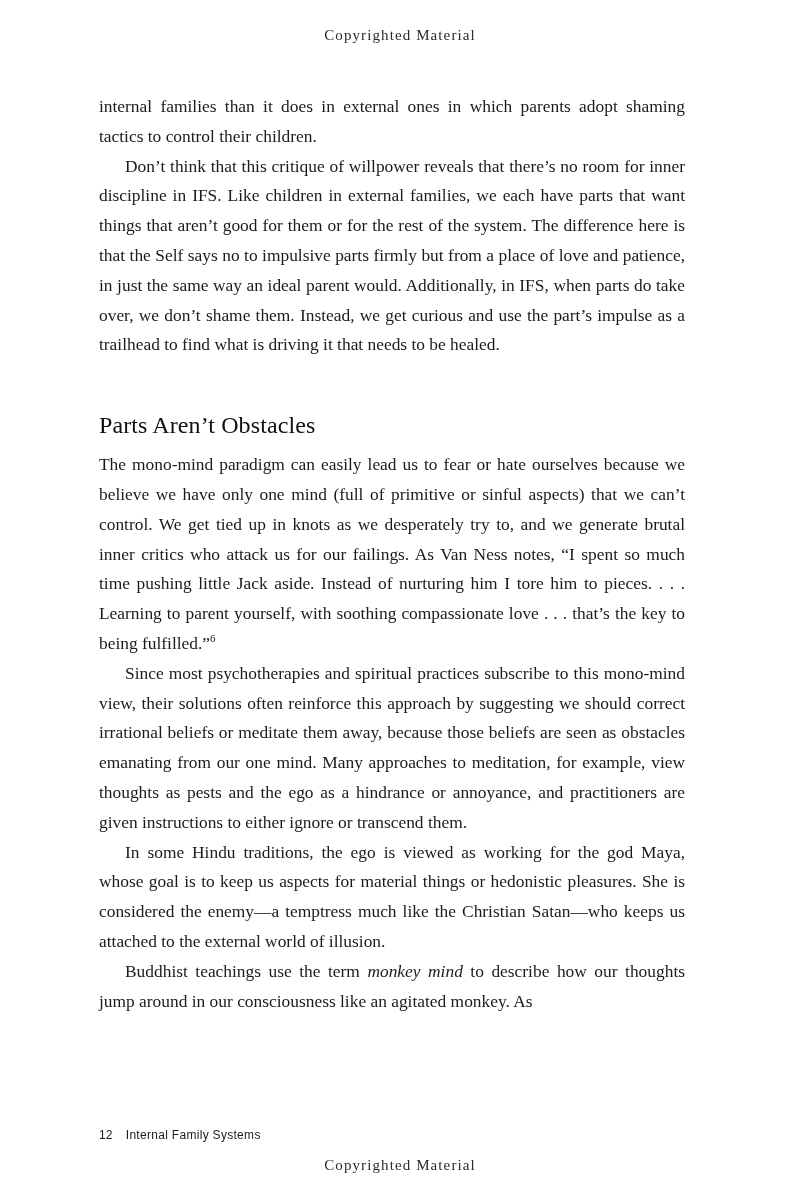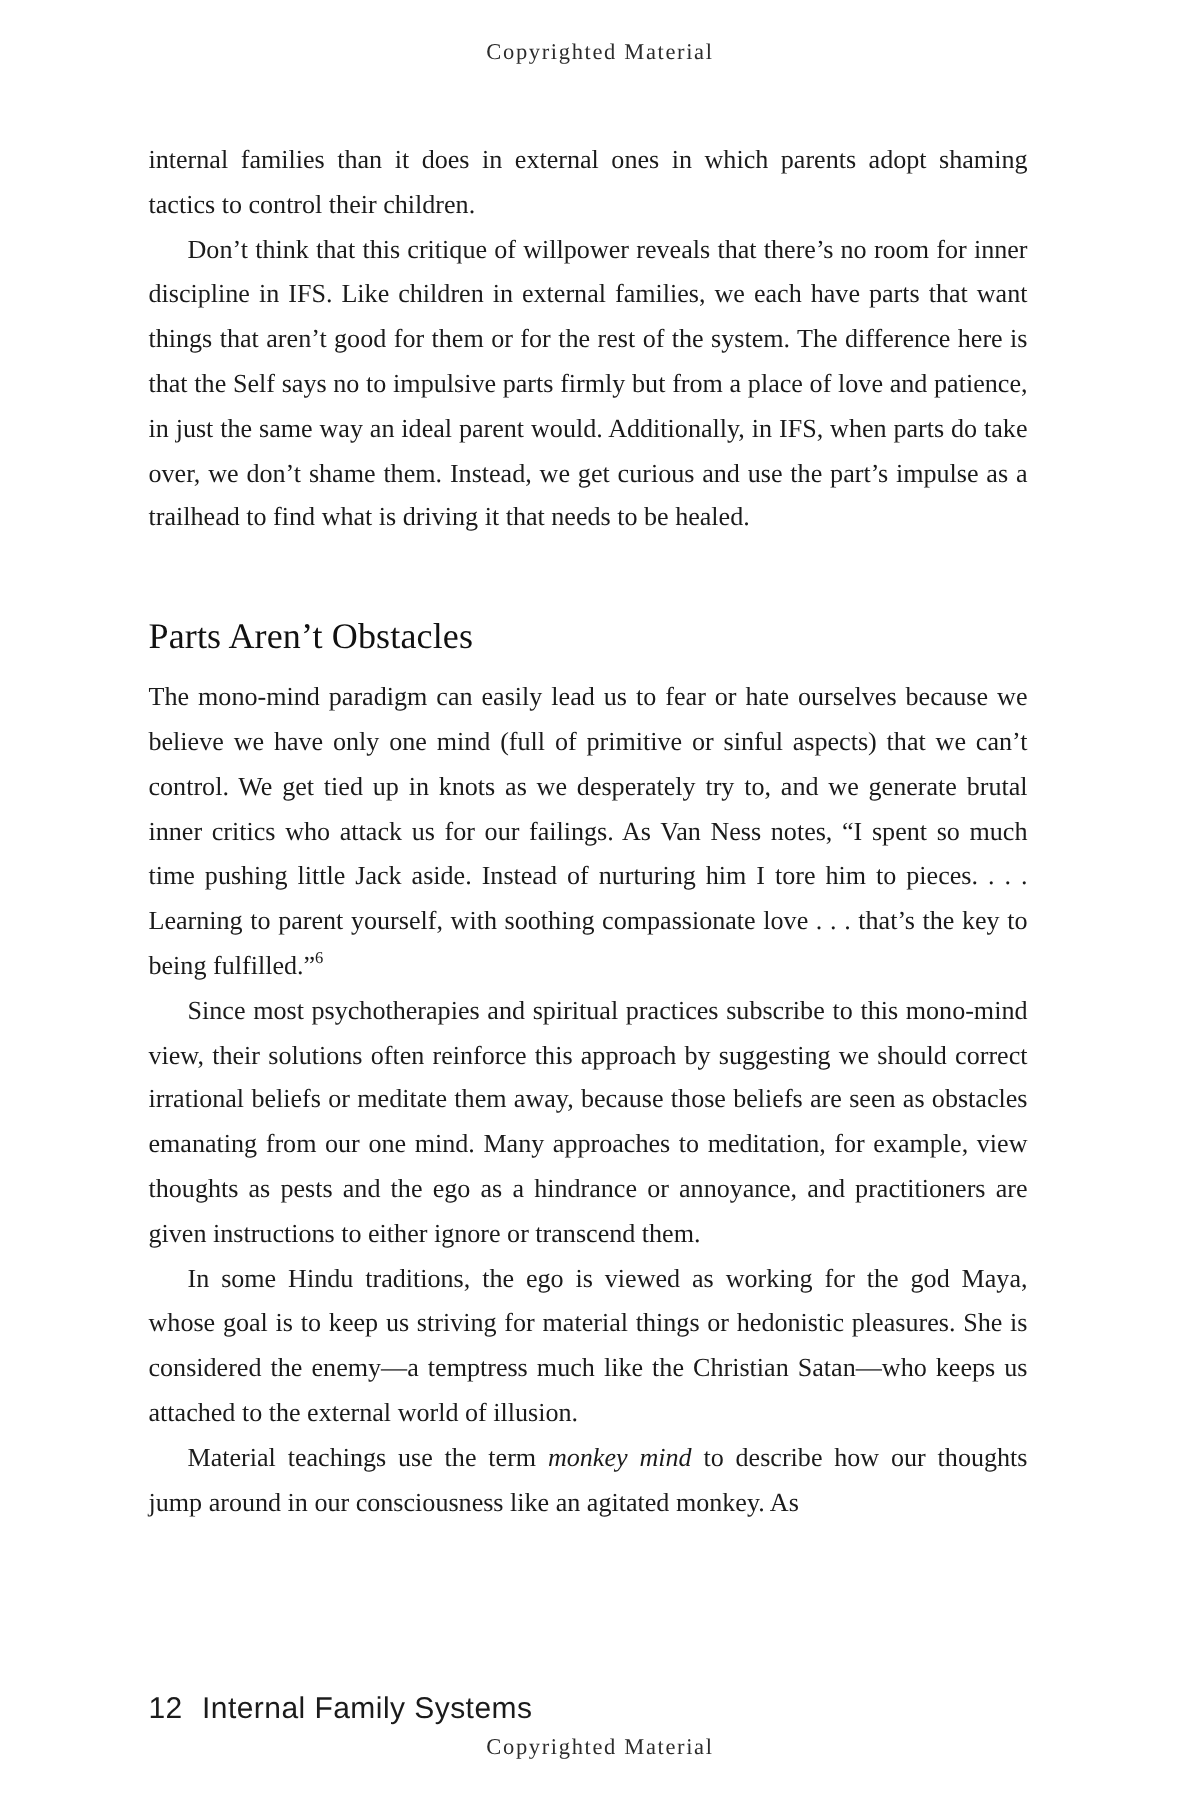--- a/index.html
+++ b/index.html
@@ -65,21 +65,21 @@
   }
   .gap-before-head { height: 48px; }
   .gap-after-head { height: 8px; }
 
   .footer {
     position: absolute;
     left: 99px;
     top: 1128px;
     width: 586px;
     font-family: "Liberation Sans", sans-serif;
-    font-size: 20px;
+    font-size: 12px;
     letter-spacing: 0.2px;
     color: #1b1b1b;
   }
   .footer .pageno { margin-right: 13px; }
   .footer .runhead { letter-spacing: 0.3px; }
 
   .ital { font-style: italic; }
   sup.fn {
     font-size: 11px;
     vertical-align: super;
@@ -102,23 +102,23 @@
     <div class="gap-before-head"></div>
 
     <h2 class="section-head">Parts Aren’t Obstacles</h2>
 
     <div class="gap-after-head"></div>
 
     <p class="body-par"><span>The mono-mind paradigm can easily lead us to fear or hate ourselves because we believe we have only one mind (full of primitive or sinful aspects) that we can’t control. We get tied up in knots as we desperately try to, and we generate brutal inner critics who attack us for our failings. As Van Ness notes, “I spent so much time pushing little Jack aside. Instead of nurturing him I tore him to pieces. . . . Learning to parent yourself, with soothing compassionate love . . . that’s the key to being fulfilled.”</span><sup class="fn">6</sup></p>
 
     <p class="body-par indent">Since most psychotherapies and spiritual practices subscribe to this mono-mind view, their solutions often reinforce this approach by suggesting we should correct irrational beliefs or meditate them away, because those beliefs are seen as obstacles emanating from our one mind. Many approaches to meditation, for example, view thoughts as pests and the ego as a hindrance or annoyance, and practitioners are given instructions to either ignore or transcend them.</p>
 
-    <p class="body-par indent">In some Hindu traditions, the ego is viewed as working for the god Maya, whose goal is to keep us striving for material things or hedonistic pleasures. She is considered the enemy—a temptress much like the Christian Satan—who keeps us attached to the external world of illusion.</p>
+    <p class="body-par indent">In some Hindu traditions, the ego is viewed as working for the god Maya, whose goal is to keep us aspects for material things or hedonistic pleasures. She is considered the enemy—a temptress much like the Christian Satan—who keeps us attached to the external world of illusion.</p>
 
-    <p class="body-par indent"><span>Material teachings use the term </span><span class="ital">monkey mind</span><span> to describe how our thoughts jump around in our consciousness like an agitated monkey. As</span></p>
+    <p class="body-par indent"><span>Buddhist teachings use the term </span><span class="ital">monkey mind</span><span> to describe how our thoughts jump around in our consciousness like an agitated monkey. As</span></p>
 
   </div>
 
   <div class="footer">
     <span class="pageno">12</span><span class="runhead">Internal Family Systems</span>
   </div>
 
   <div class="watermark-bottom">Copyrighted Material</div>
 
 </div>

